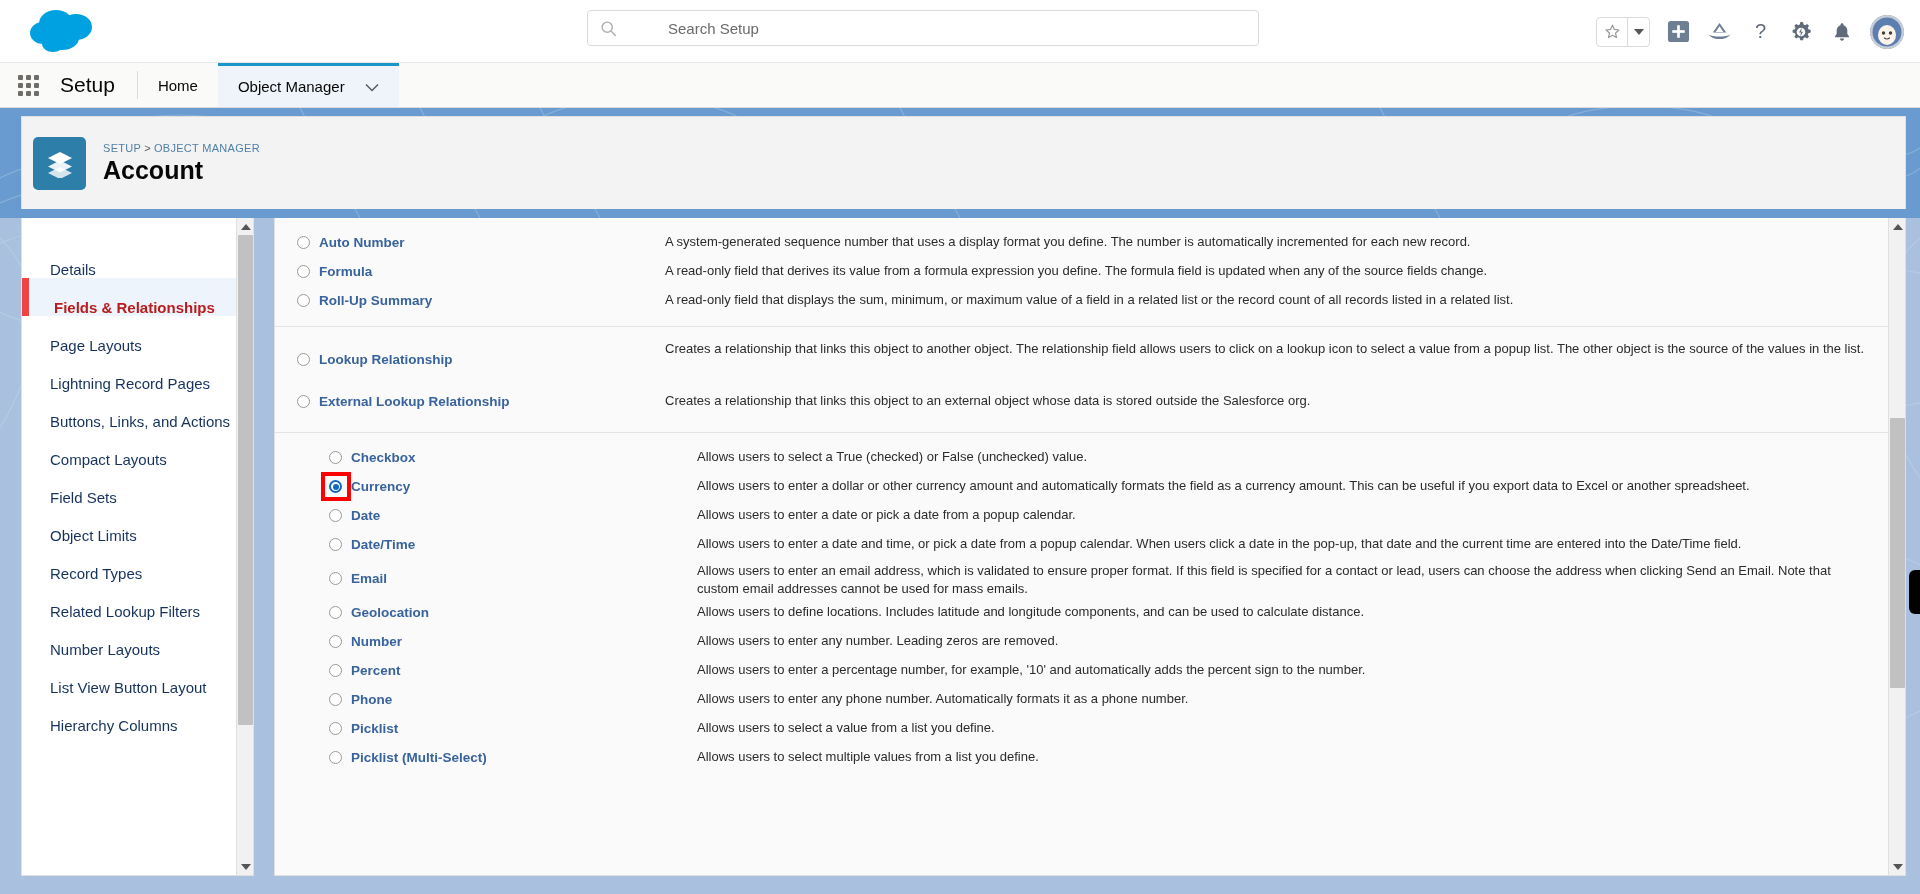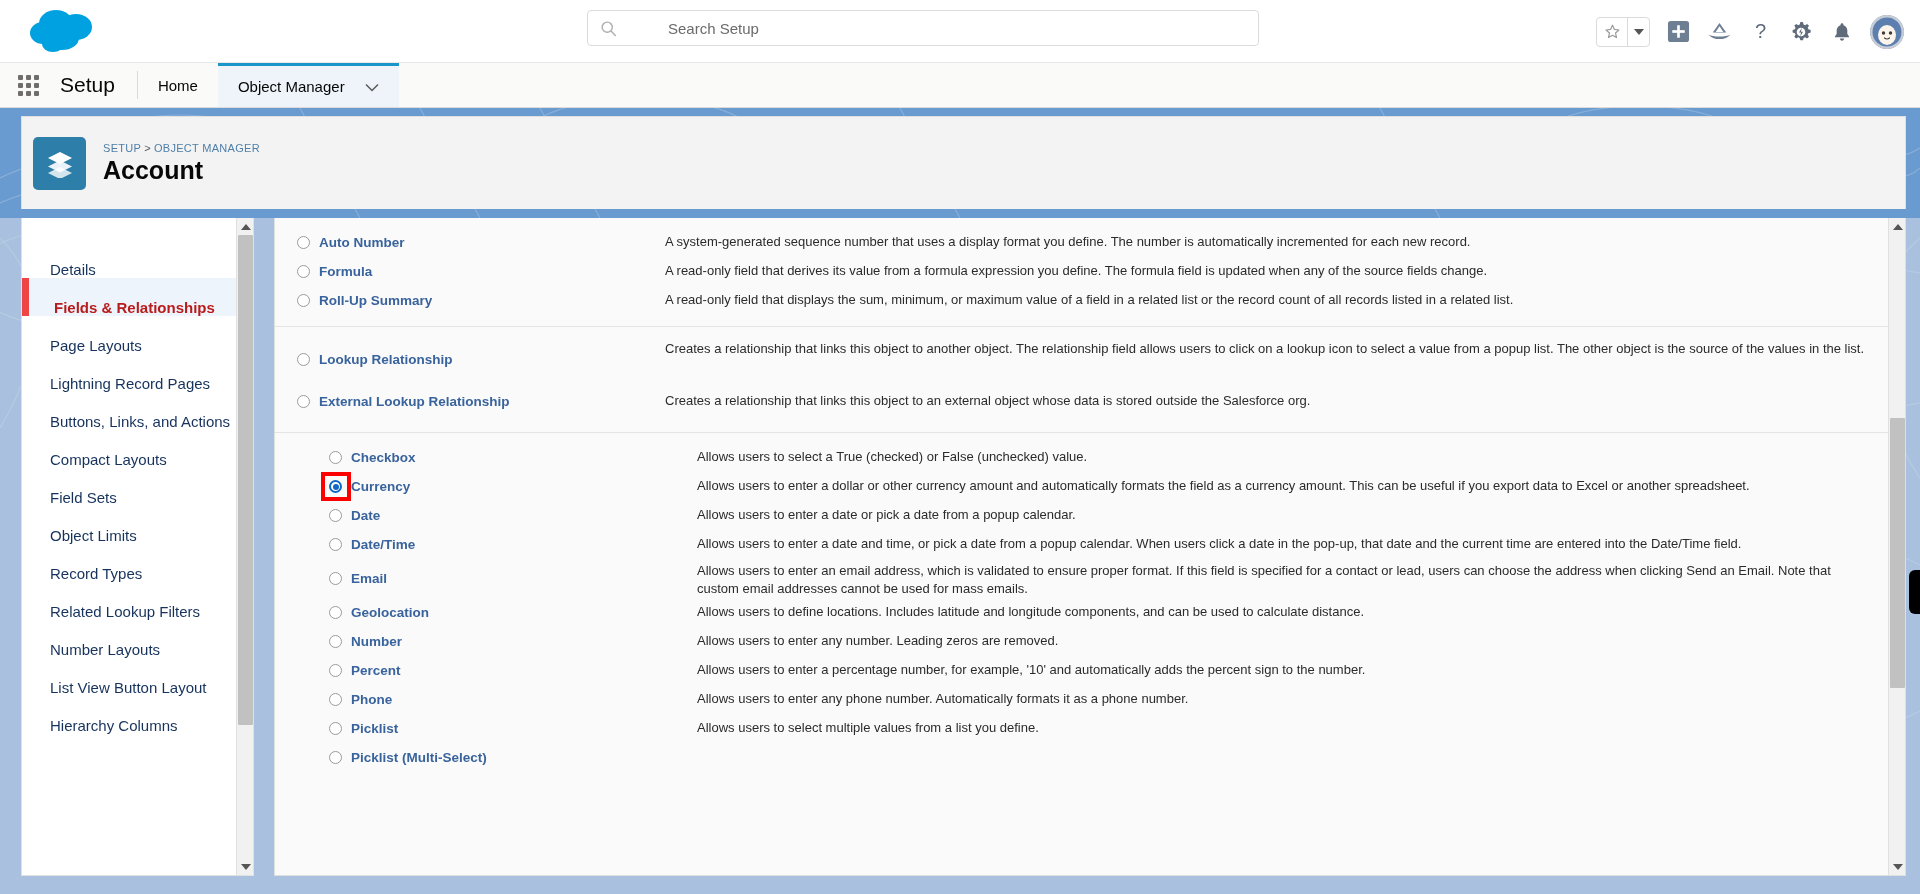--- a/index.html
+++ b/index.html
@@ -585,20 +585,21 @@
           <div class="ft-right">
             <div class="ft-desc">Allows users to select a True (checked) or False (unchecked) value.</div>
             <div class="ft-desc">Allows users to enter a dollar or other currency amount and automatically formats the field as a currency amount. This can be useful if you export data to Excel or another spreadsheet.</div>
             <div class="ft-desc">Allows users to enter a date or pick a date from a popup calendar.</div>
             <div class="ft-desc">Allows users to enter a date and time, or pick a date from a popup calendar. When users click a date in the pop-up, that date and the current time are entered into the Date/Time field.</div>
             <div class="ft-desc two-line" style="height:39px;">Allows users to enter an email address, which is validated to ensure proper format. If this field is specified for a contact or lead, users can choose the address when clicking Send an Email. Note that custom email addresses cannot be used for mass emails.</div>
             <div class="ft-desc">Allows users to define locations. Includes latitude and longitude components, and can be used to calculate distance.</div>
             <div class="ft-desc">Allows users to enter any number. Leading zeros are removed.</div>
             <div class="ft-desc">Allows users to enter a percentage number, for example, '10' and automatically adds the percent sign to the number.</div>
             <div class="ft-desc">Allows users to enter any phone number. Automatically formats it as a phone number.</div>
+            <div class="ft-desc">Allows users to select a value from a list you define.</div>
             <div class="ft-desc">Allows users to select multiple values from a list you define.</div>
           </div>
         </div>
 
       </div>
 
       <div class="vscroll">
         <div class="arrow-up">
             <div class="tri up"></div>
           </div>

